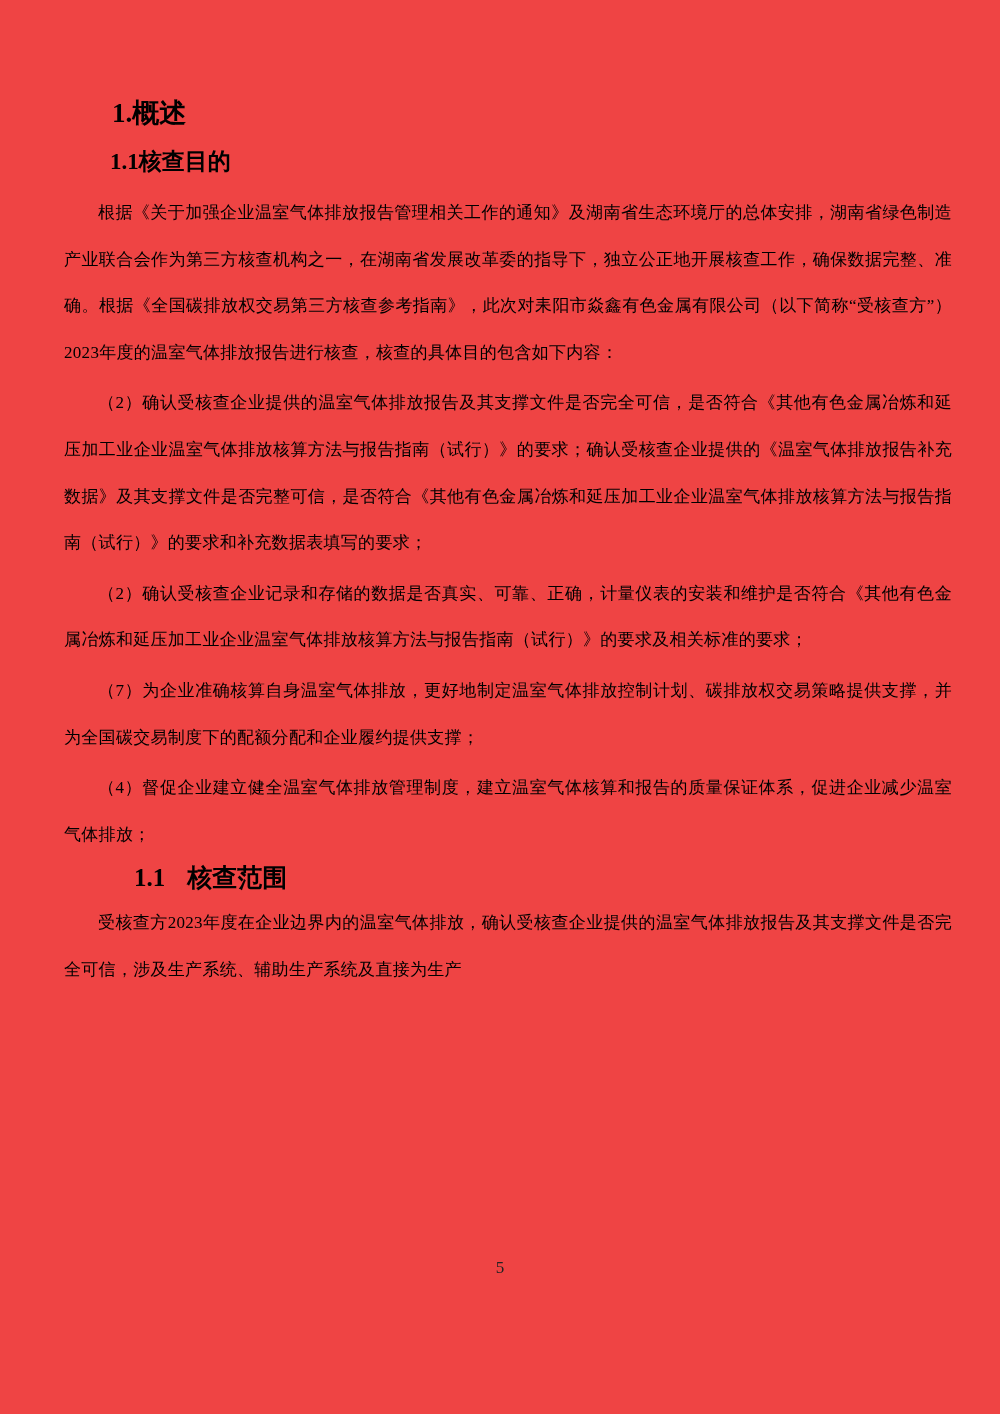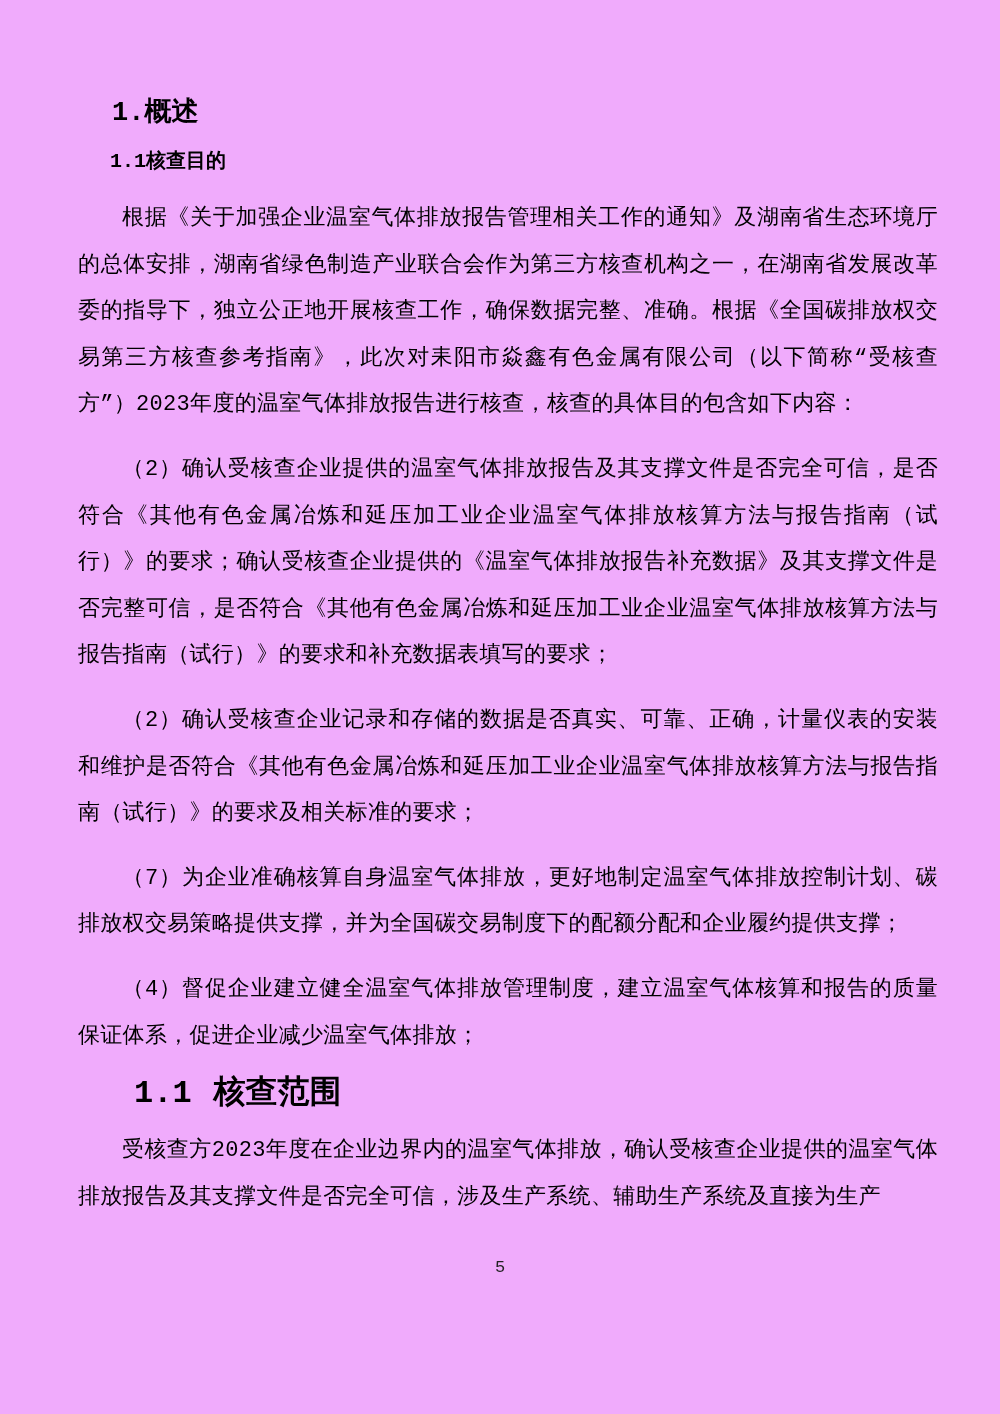--- a/index.html
+++ b/index.html
@@ -5,50 +5,50 @@
   html, body {
     margin: 0;
     padding: 0;
     background: #ffffff;
   }
   .page {
     position: relative;
     width: 1000px;
     height: 1414px;
     margin: 0 auto;
-    background: #f0abfc;
+    background: #ef4444;
     color: #000000;
-    font-family: Liberation Mono, monospace;
+    font-family: Liberation Serif, serif;
     box-sizing: border-box;
     padding: 96px 44px 0 60px;
     overflow: hidden;
   }
   .doc-h1 {
     font-size: 27px;
     font-weight: bold;
     line-height: 34px;
     margin: 0 0 0 52px;
   }
   .doc-h2 {
-    font-size: 20px;
+    font-size: 23px;
     font-weight: bold;
     line-height: 32px;
     margin: 16px 0 12px 50px;
   }
   .doc-p {
-    font-size: 22px;
+    font-size: 17px;
     line-height: 46.6px;
-    margin: 18px;
+    margin: 4px;
     text-align: justify;
     text-justify: inter-ideograph;
     text-indent: 2em;
     letter-spacing: 0.3px;
   }
   .doc-h2b {
-    font-size: 32px;
+    font-size: 25px;
     font-weight: bold;
     line-height: 32px;
     margin: 0 0 6px 74px;
   }
   .doc-h2b .sec-num {
     display: inline-block;
     margin-right: 22px;
   }
   .page-number {
     position: absolute;

